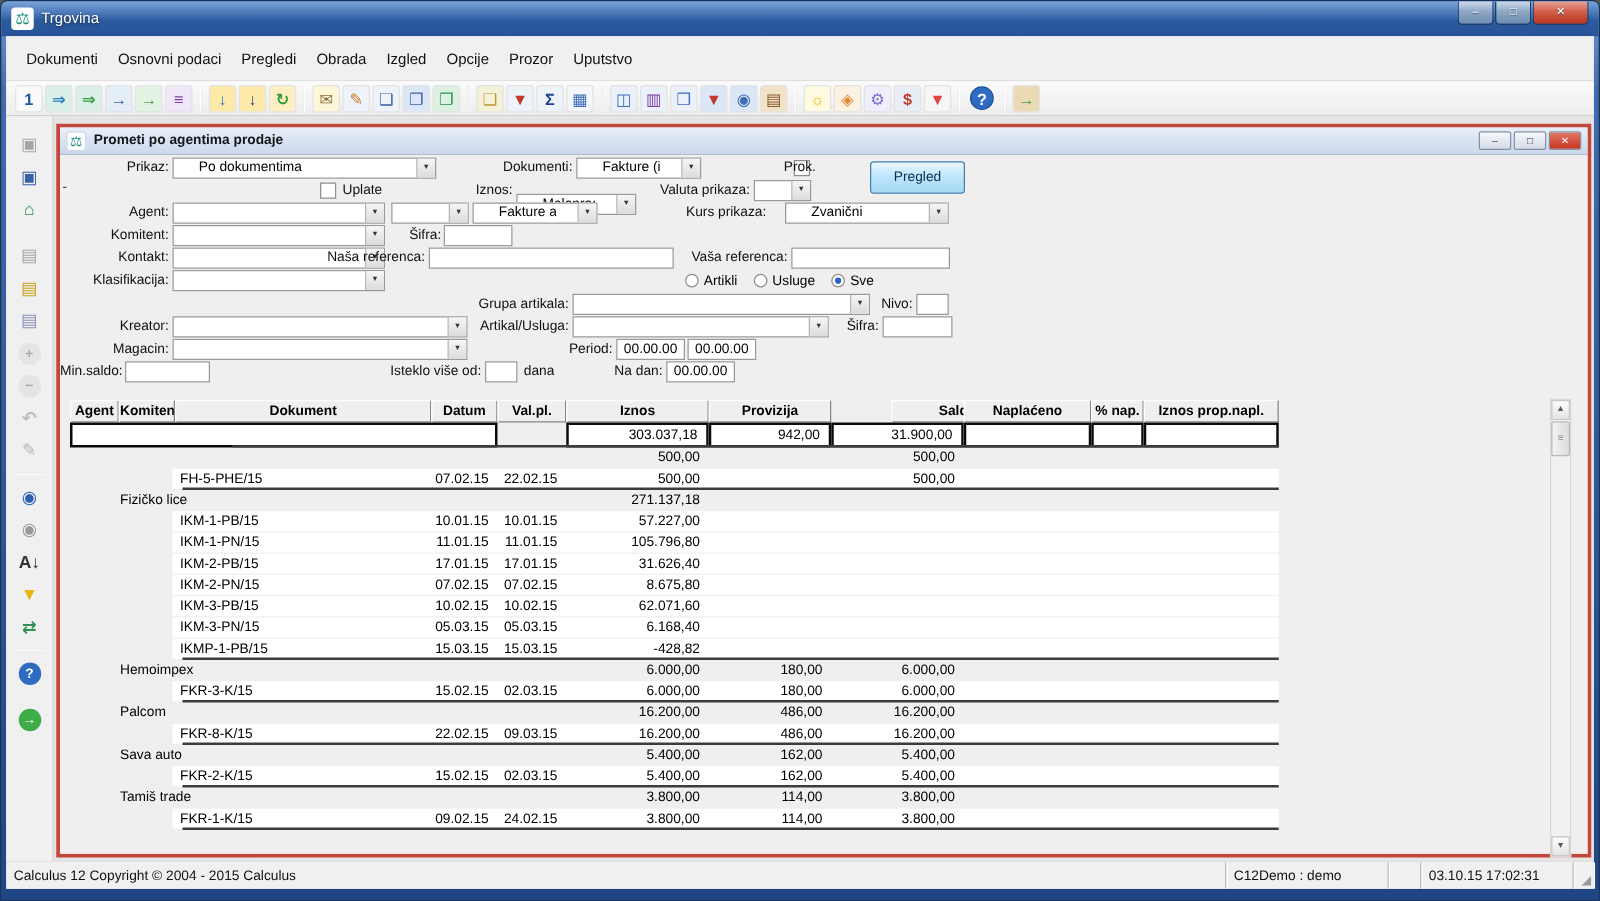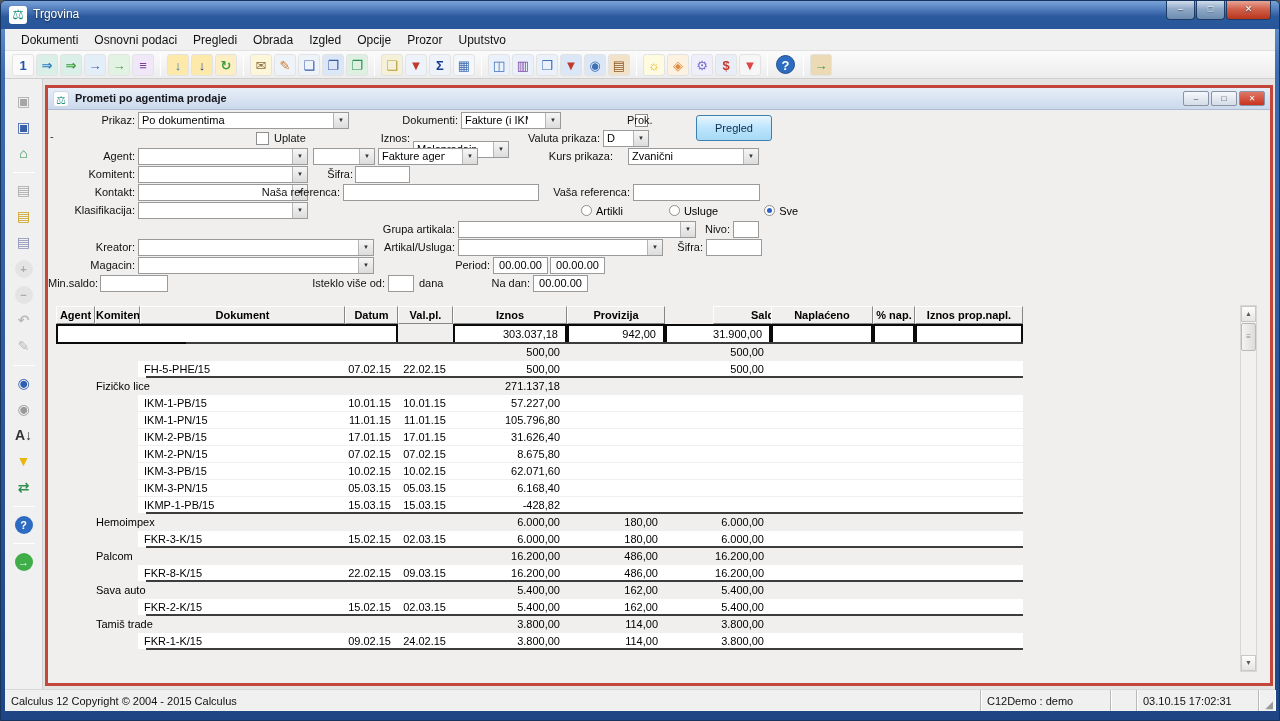--- a/index.html
+++ b/index.html
@@ -19,21 +19,21 @@
   .win-buttons{position:absolute;right:8px;top:0;display:flex;}
   .wbtn{width:29px;height:19px;border:1px solid #1c3c66;border-top:none;border-radius:0 0 4px 4px;
     background:linear-gradient(180deg,#cfdcec,#8fa8c6 45%,#6d8cb0);color:#fff;text-align:center;
     font-size:9px;line-height:17px;margin-left:1px;text-shadow:0 1px 1px #345;}
   .wbtn.close{width:45px;background:linear-gradient(180deg,#e8a598,#d1604b 45%,#b8351c);}
 
   
   .client{position:absolute;top:28px;left:4px;right:4px;bottom:9px;background:#f0f0f0;
     display:flex;flex-direction:column;}
 
-  .menubar{height:22px;background:#f0f0f0;border-bottom:1px solid #e0e0e0;padding-left:8px;
+  .menubar{height:36px;background:#f0f0f0;border-bottom:1px solid #e0e0e0;padding-left:8px;
     display:flex;align-items:center;text-align:right;}
   .menu-item{font-size:12px;color:#111;padding:2px 8px;}
 
   .toolbar{height:28px;background:linear-gradient(180deg,#fbfbfb,#ededed);border-bottom:1px solid #cfcfcf;
     display:flex;align-items:center;padding-left:6px;}
   .tbicon{display:inline-block;width:22px;height:22px;margin:0 1px;border-radius:3px;text-align:center;
     font-size:13px;line-height:21px;font-weight:bold;background:#f2f2f2;border:1px solid #e3e3e3;}
   .tbicon.circle{border-radius:50%;width:19px;height:19px;line-height:19px;margin:0 3px;border:1px solid #1d4f92;}
   .tb-sep{display:inline-block;width:1px;height:22px;background:#c6c6c6;margin:0 5px;border-right:1px solid #fff;}
 
@@ -60,33 +60,33 @@
     background:linear-gradient(180deg,#f6f8fb,#d4dce8);color:#333;font-size:8px;line-height:13px;text-align:center;}
   .cbtn.close{background:linear-gradient(180deg,#e镶0614f,#c7331e);background:linear-gradient(180deg,#e07766,#c7331e);color:#fff;}
 
   .child-body{position:absolute;left:0;top:22px;right:0;bottom:0;background:#f0efee;}
 
   
   .form{position:absolute;left:0;top:2px;right:0;height:194px;font-size:11px;}
   .flabel{position:absolute;height:17px;line-height:17px;text-align:right;color:#111;white-space:nowrap;}
   .ftext{position:absolute;height:17px;line-height:17px;color:#111;white-space:nowrap;}
   .combo{position:absolute;height:17px;background:#fff;border:1px solid #9a9a9a;}
-  .combo .val{display:block;padding-left:3px;font-size:11px;line-height:15px;overflow:hidden;white-space:nowrap;margin-right:32px;}
+  .combo .val{display:block;padding-left:20px;font-size:11px;line-height:15px;overflow:hidden;white-space:nowrap;margin-right:32px;}
   .combo .arrow{position:absolute;right:0;top:0;bottom:0;width:15px;
     background:linear-gradient(180deg,#f6f6f6,#dcdcdc);border-left:1px solid #b5b5b5;
     font-size:6px;line-height:15px;text-align:center;color:#333;}
   .input{position:absolute;height:17px;background:#fff;border:1px solid #9a9a9a;
     font-size:11px;line-height:15px;padding-left:3px;}
   .input.center{text-align:center;padding:0;}
   .cb{position:absolute;width:13px;height:13px;background:#fff;border:1px solid #8e8e8e;}
   .btn-pregled{position:absolute;left:648px;top:3px;width:76px;height:26px;border:1px solid #3c7fb1;
     border-radius:3px;background:linear-gradient(180deg,#eaf6fd,#bee6fd 45%,#a7d9f5);
     font-size:11px;text-align:center;line-height:24px;color:#0b2d4e;}
   #radios{position:absolute;left:500px;top:90px;height:17px;display:flex;align-items:center;gap:13px;}
-  .radio-wrap{display:flex;align-items:center;gap:4px;margin-left:33px;}
+  .radio-wrap{display:flex;align-items:center;gap:4px;}
   .radio{width:11px;height:11px;border-radius:50%;background:#fff;border:1px solid #8e8e8e;position:relative;}
   .radio.sel::after{content:"";position:absolute;left:2px;top:2px;width:5px;height:5px;border-radius:50%;background:#2a62c8;}
   .radio-label{font-size:11px;}
   .collapse-marker{position:absolute;left:2px;top:18px;font-size:11px;color:#333;}
 
   
   .table-wrap{position:absolute;left:8px;top:196px;width:967px;}
   .thead{position:relative;height:18px;}
   .th{position:absolute;top:0;height:18px;background:#f0efee;font-weight:bold;font-size:11px;
     text-align:center;line-height:16px;border:1px solid;border-color:#fdfdfd #868686 #868686 #fdfdfd;

